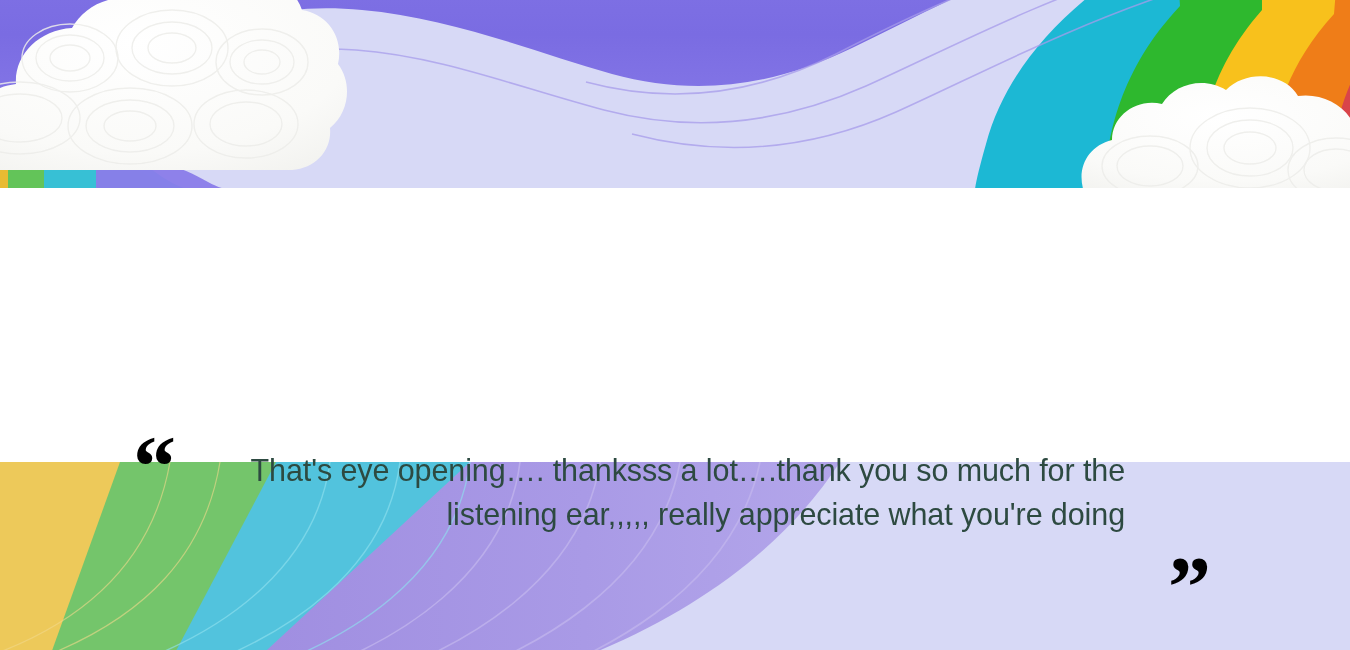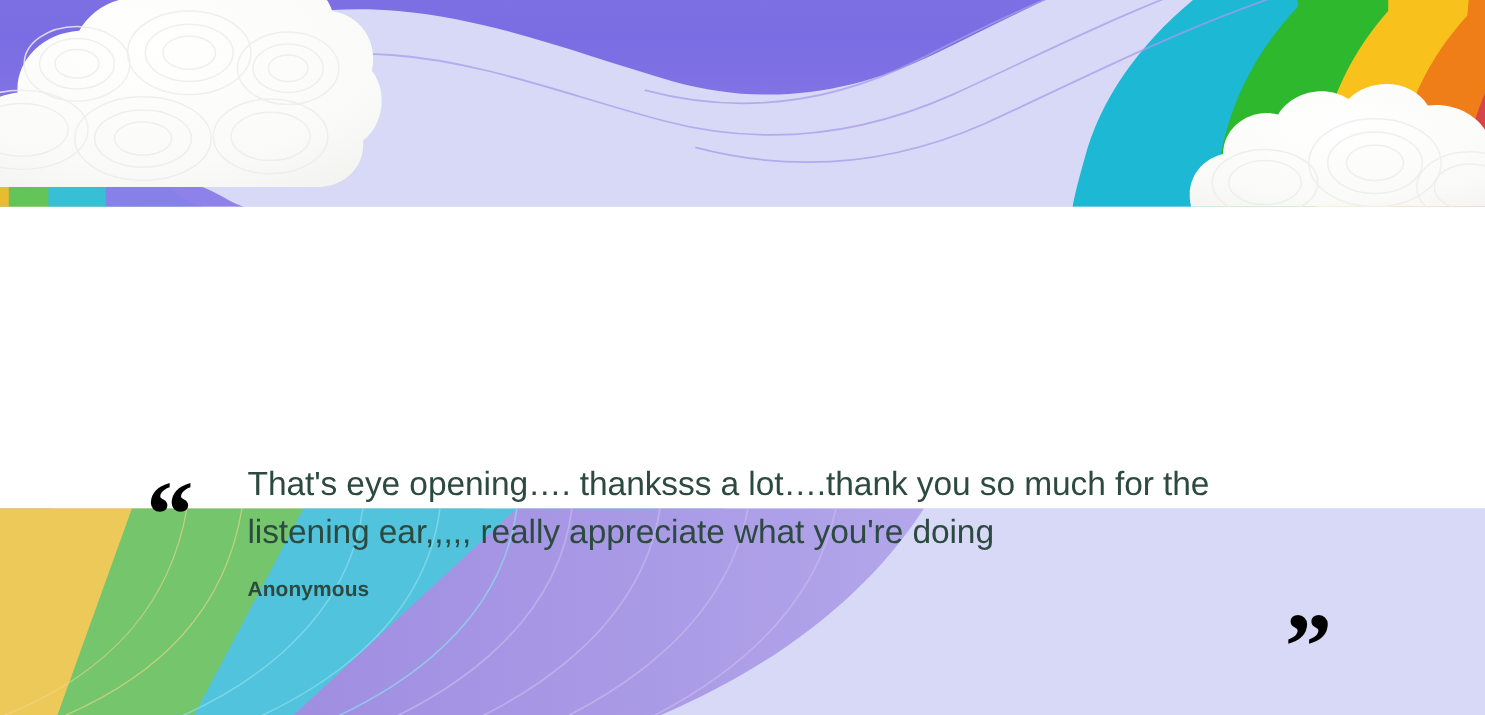--- a/index.html
+++ b/index.html
@@ -63,23 +63,23 @@
     font-weight: 700;
     line-height: 1;
     color: #000000;
     letter-spacing: -2px;
     user-select: none;
   }
 
   .quote-body {
     position: absolute;
     left: 225px;
-    top: 230px;
+    top: 260px;
     width: 900px;
-    text-align: left;
+    text-align: right;
   }
 
   .quote-text {
     font-family: "Liberation Sans", sans-serif;
     font-size: 30.5px;
     line-height: 44px;
     font-weight: 400;
     color: #2d4a41;
     letter-spacing: -0.1px;
     margin: 0;
@@ -240,19 +240,18 @@
       </g>
     </g>
   </svg>
 
   <div class="quote-card">
 
     <div class="open-quote">“</div>
 
     <div class="quote-body">
       <p class="quote-text">That's eye opening…. thanksss a lot….thank you so much for the listening ear,,,,, really appreciate what you're doing</p>
-      <div class="quote-author">Anonymous</div>
     </div>
 
     <div class="close-quote">”</div>
   </div>
 
 </div>
 
 </body></html>

